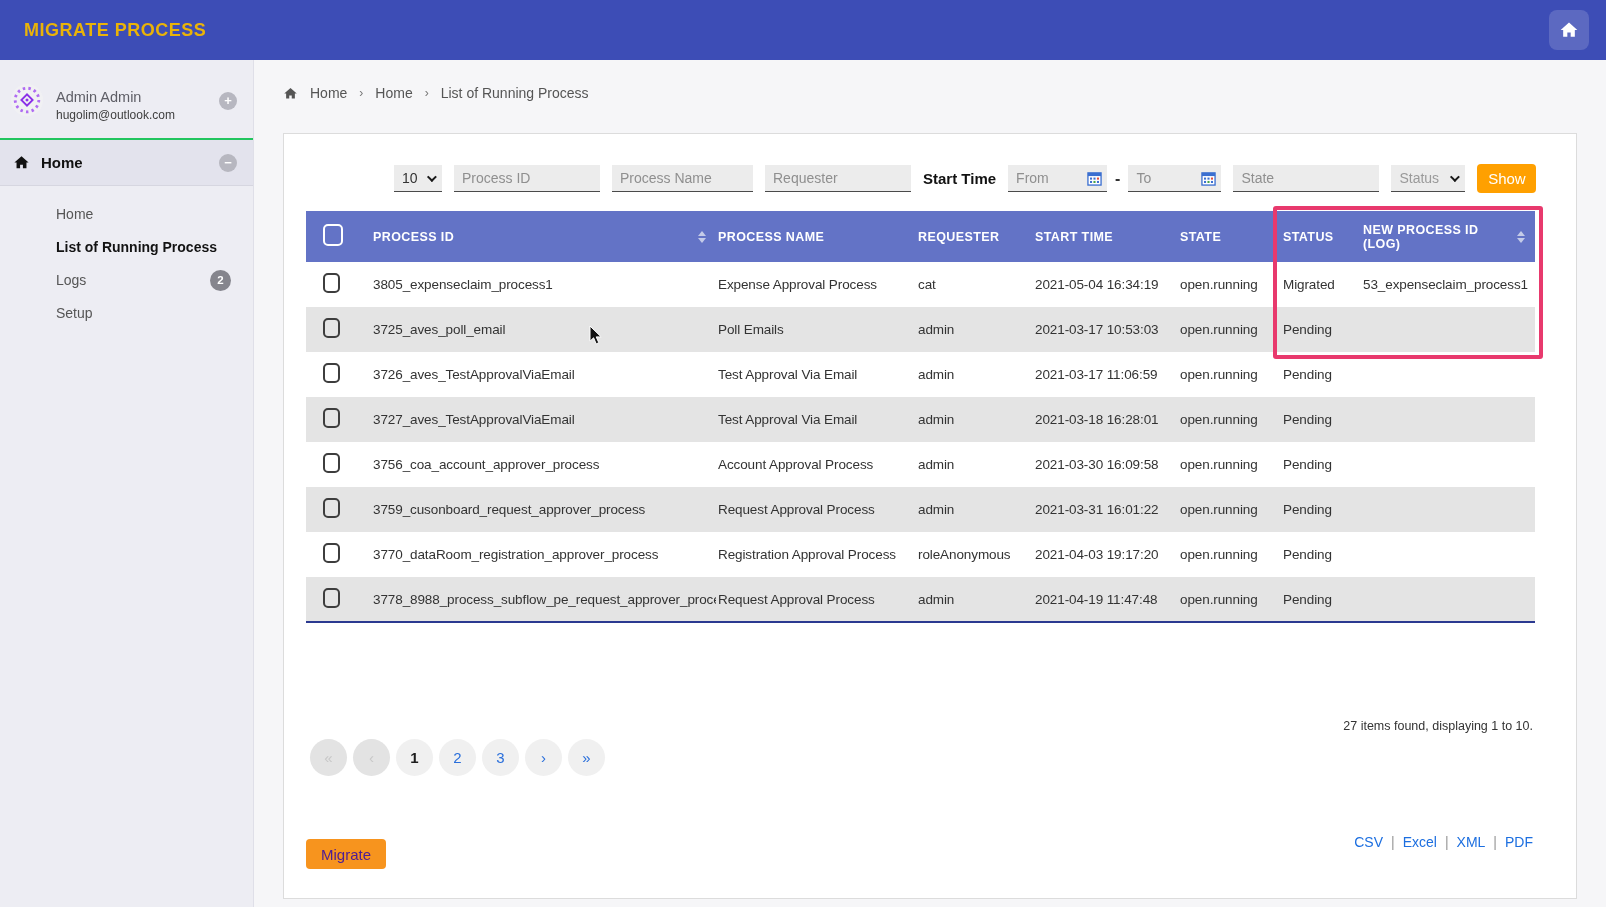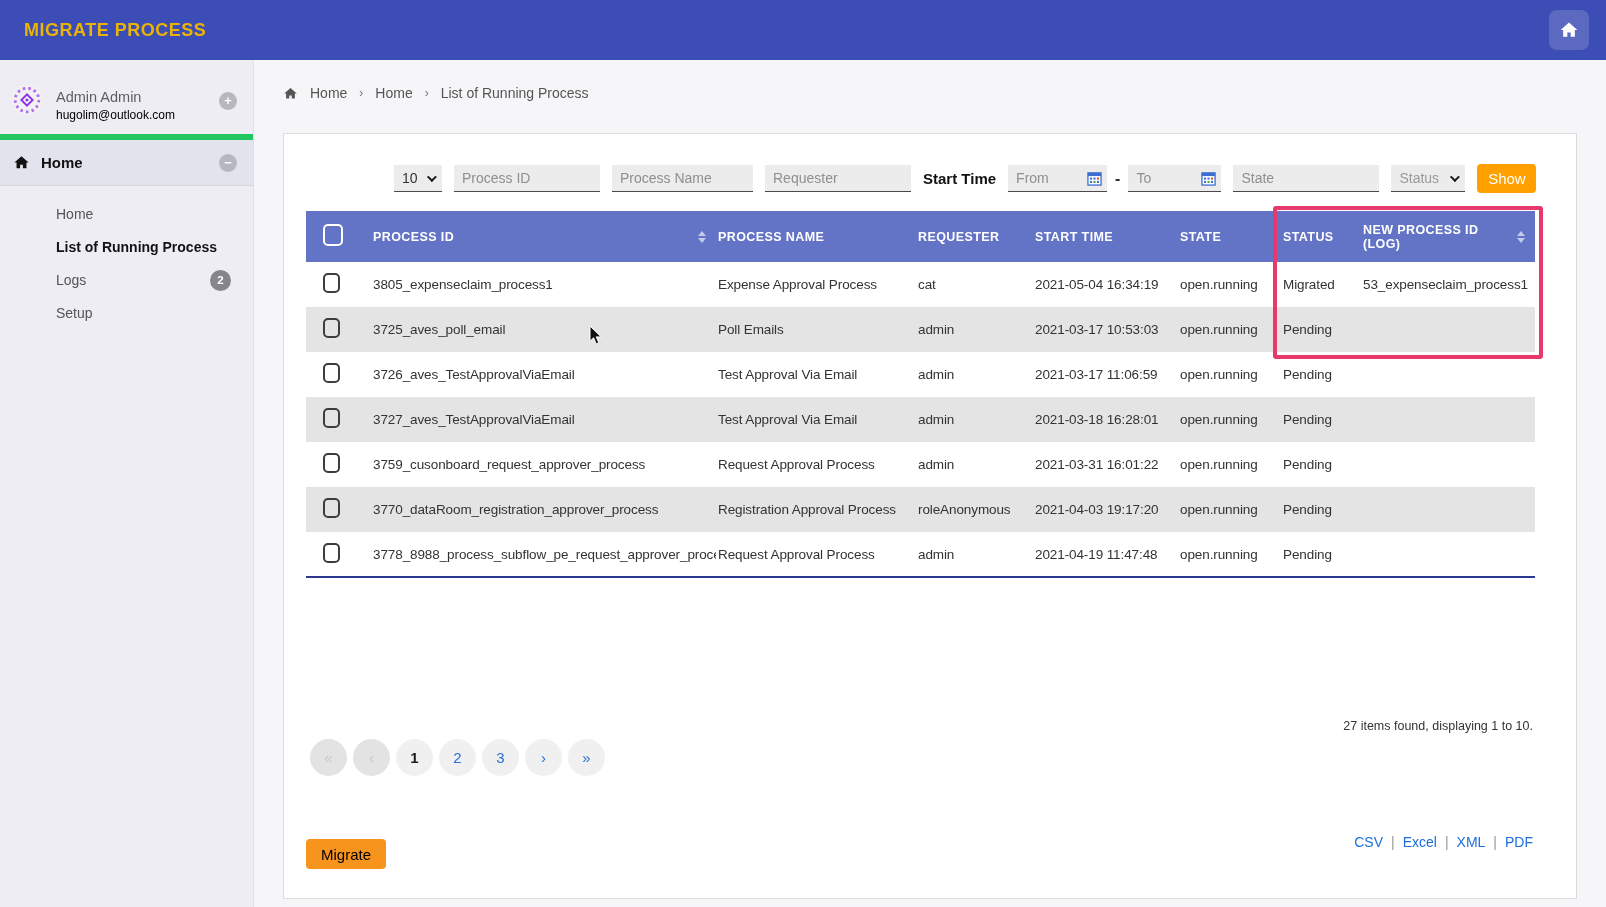--- a/index.html
+++ b/index.html
@@ -11,24 +11,24 @@
     background:var(--topbar-bg,#3d4db6); z-index:10; }
   .topbar-title { position:absolute; left:24px; top:50%; transform:translateY(-50%);
     color:#eab308; font-size:18px; font-weight:bold; letter-spacing:.5px; }
   .topbar-home { position:absolute; right:17px; top:10px; width:40px; height:40px;
     border:none; border-radius:8px; background:rgba(255,255,255,.16);
     display:flex; align-items:center; justify-content:center; cursor:pointer; }
 
   
   .sidebar { position:absolute; left:0; top:60px; width:254px; bottom:0;
     background:#ededf3; border-right:1px solid #dfdfe8; }
-  .profile { position:relative; height:80px; border-bottom:6px solid #22c55e; }
+  .profile { position:relative; height:80px; border-bottom:2px solid #22c55e; }
   .avatar { position:absolute; left:10px; top:23px; width:34px; height:34px; }
   .profile-name { position:absolute; left:56px; top:29px; font-size:14.5px; color:#5e5e66; }
-  .profile-email { position:absolute; left:56px; top:48px; font-size:12px; color:#000000; }
+  .profile-email { position:absolute; left:56px; top:48px; font-size:12px; color:#404040; }
   .circle-btn { width:18px; height:18px; border-radius:50%; background:#b7b7c0;
     color:#fff; font-size:13px; line-height:17px; text-align:center; font-weight:bold;
     display:inline-block; cursor:pointer; user-select:none; }
   .profile .circle-btn { position:absolute; right:16px; top:32px; }
   .side-section { height:46px; background:#e3e3ed; border-bottom:1px solid #d6d6e0;
     display:flex; align-items:center; gap:11px; padding:0 16px 0 13px;
     font-size:15px; font-weight:bold; color:#121212; cursor:pointer; }
   .side-section .circle-btn { margin-left:auto; }
   .side-items { padding-top:12px; }
   .side-item { position:relative; height:33px; line-height:33px; padding-left:56px;
@@ -102,21 +102,21 @@
   .pg-disabled { background:#e3e3e3; color:#c8c8c8; cursor:default; }
   .pg-page, .pg-nav { background:#f0f0f0; color:#2a6fdb; }
   .pg-current { background:#f0f0f0; color:#1d1d1d; font-weight:bold; }
 
   .export { position:absolute; top:656px; right:43px; font-size:14px;margin-top:44px; }
   .export a { color:var(--link-blue,#1d6fe0); text-decoration:none; cursor:pointer; }
   .export .sep { color:#999; margin:0 8px; }
 
   .btn-migrate { position:absolute; left:22px; top:705px; height:30px; padding:0 15px;
     border:none; border-radius:4px; background:var(--migrate-button-orange,#f7941e);
-    color:#000000; font-size:15px; cursor:pointer; }
+    color:#4c1d95; font-size:15px; cursor:pointer; }
 
   .mouse-cursor { position:absolute; left:589px; top:325px; z-index:99; pointer-events:none; }
 </style>
 </head>
 <body>
 
 <header class="topbar">
   <div class="topbar-title">MIGRATE PROCESS</div>
   <button class="topbar-home">
     <svg width="20" height="20" viewBox="0 0 24 24">
@@ -320,20 +320,30 @@
               <td>3727_aves_TestApprovalViaEmail</td>
               <td>Test Approval Via Email</td>
               <td>admin</td>
               <td>2021-03-18 16:28:01</td>
               <td>open.running</td>
               <td>Pending</td>
               <td></td>
             </tr>
             <tr>
               <td class="td-check"><span class="cb"></span></td>
+              <td>3756_coa_account_approver_process</td>
+              <td>Account Approval Process</td>
+              <td>admin</td>
+              <td>2021-03-30 16:09:58</td>
+              <td>open.running</td>
+              <td>Pending</td>
+              <td></td>
+            </tr>
+            <tr>
+              <td class="td-check"><span class="cb"></span></td>
               <td>3759_cusonboard_request_approver_process</td>
               <td>Request Approval Process</td>
               <td>admin</td>
               <td>2021-03-31 16:01:22</td>
               <td>open.running</td>
               <td>Pending</td>
               <td></td>
             </tr>
             <tr>
               <td class="td-check"><span class="cb"></span></td>

